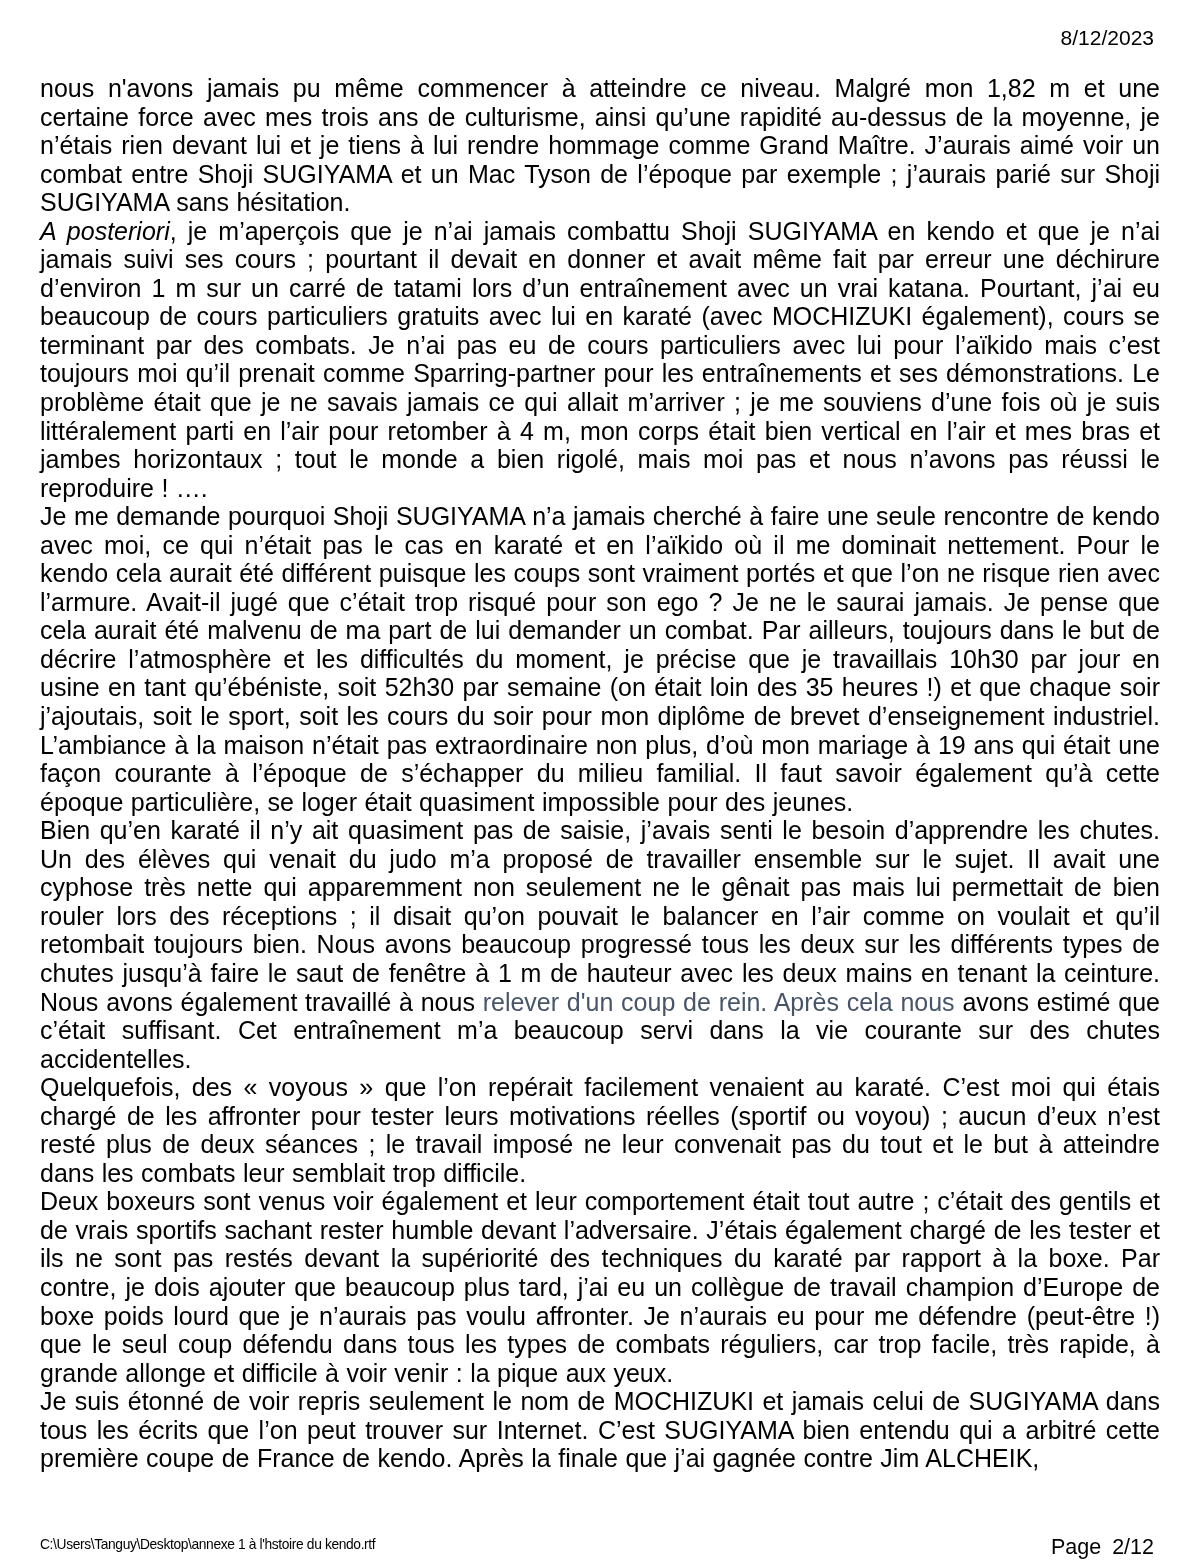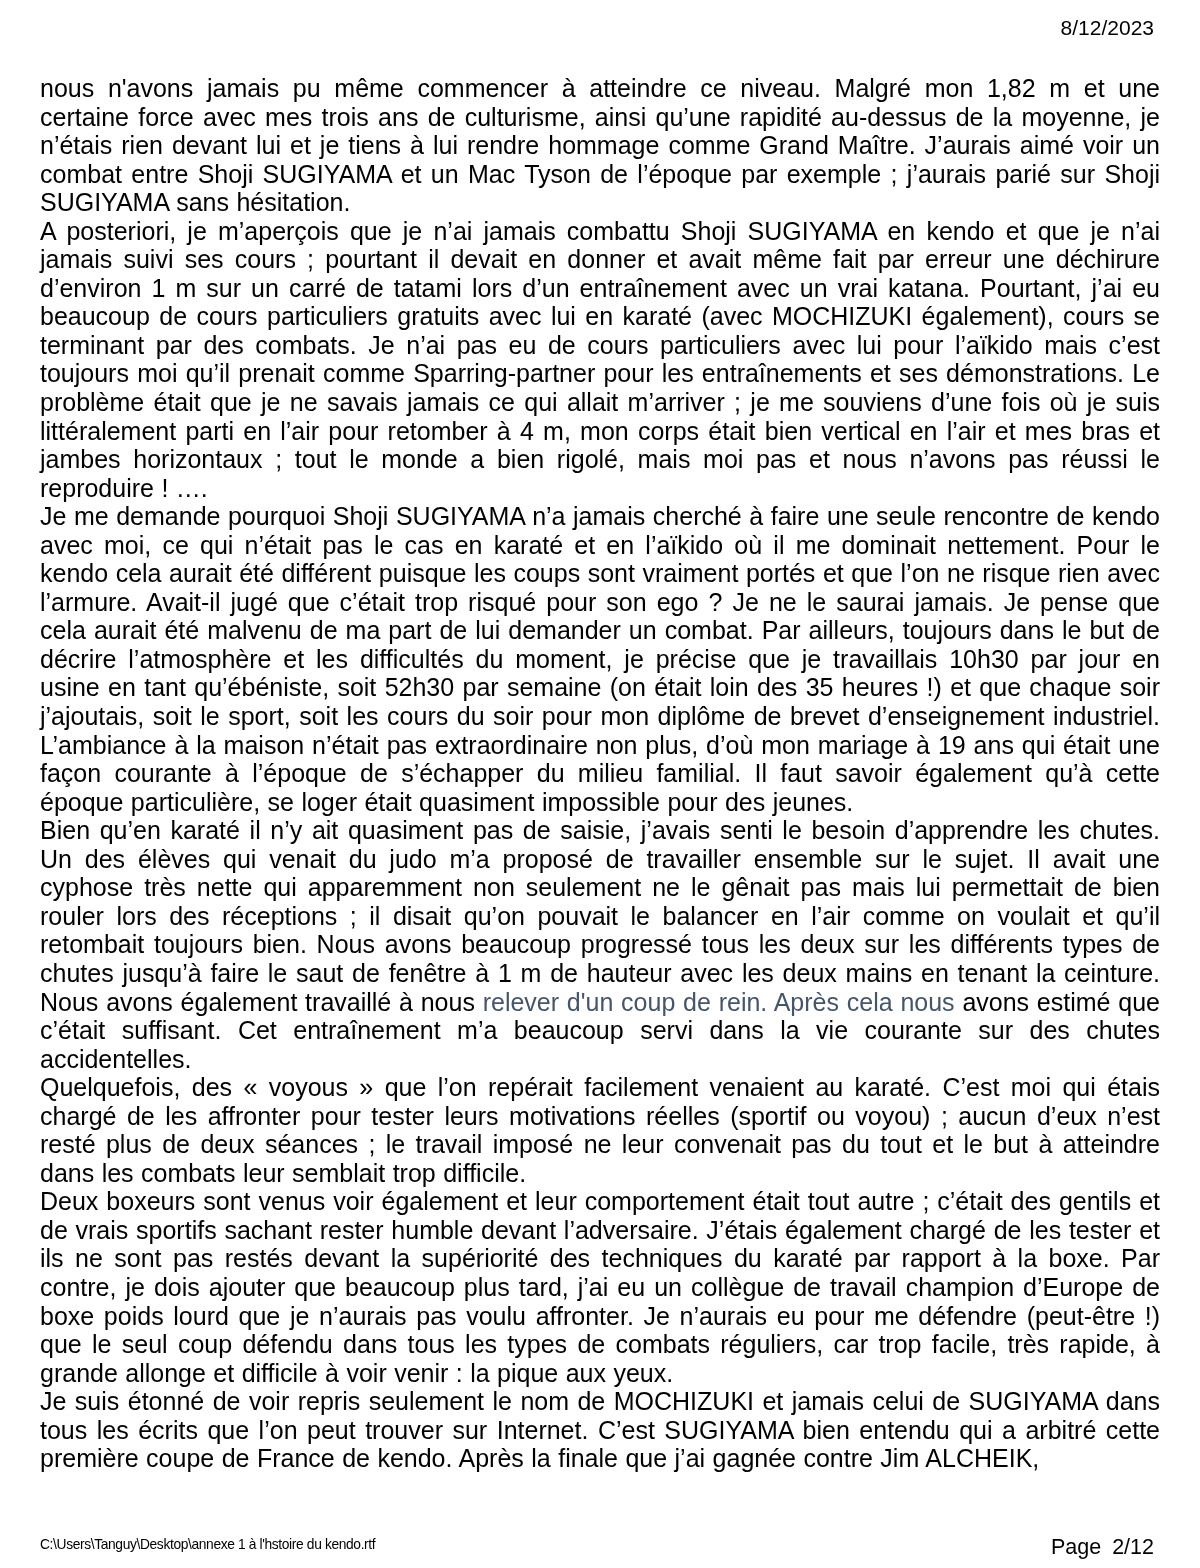--- a/index.html
+++ b/index.html
@@ -10,21 +10,21 @@
   body {
     width: 1200px;
     height: 1568px;
     position: relative;
     overflow: hidden;
     font-family: "Liberation Sans", sans-serif;
     color: #000000;
   }
   .page-header {
     position: absolute;
-    top: 15px;
+    top: 25px;
     left: 40px;
     right: 46px;
     text-align: right;
     font-size: 21px;
     line-height: 26px;
   }
   .document-body {
     position: absolute;
     top: 74px;
     left: 40px;
@@ -32,21 +32,21 @@
   }
   .para {
     margin: 0;
     padding: 0;
     font-size: 25px;
     line-height: 28.55px;
     text-align: justify;
     hyphens: none;
     word-spacing: 0.5px;
   }
-  .seg-italic { }
+  .seg-italic { font-style: italic; }
   .seg-accent { color: #475569; }
   .page-footer {
     position: absolute;
     left: 40px;
     right: 46px;
     bottom: 8px;
     display: flex;
     justify-content: space-between;
     align-items: flex-start;
   }

